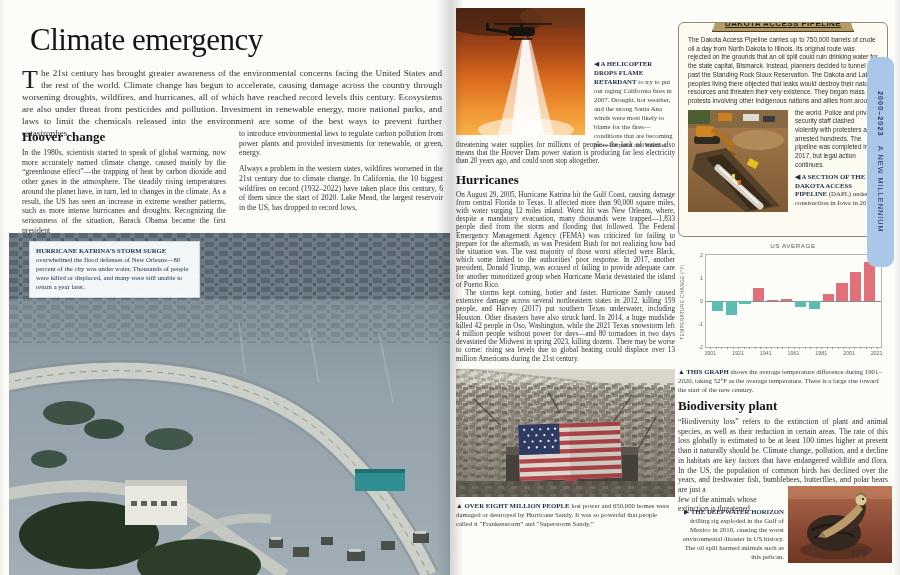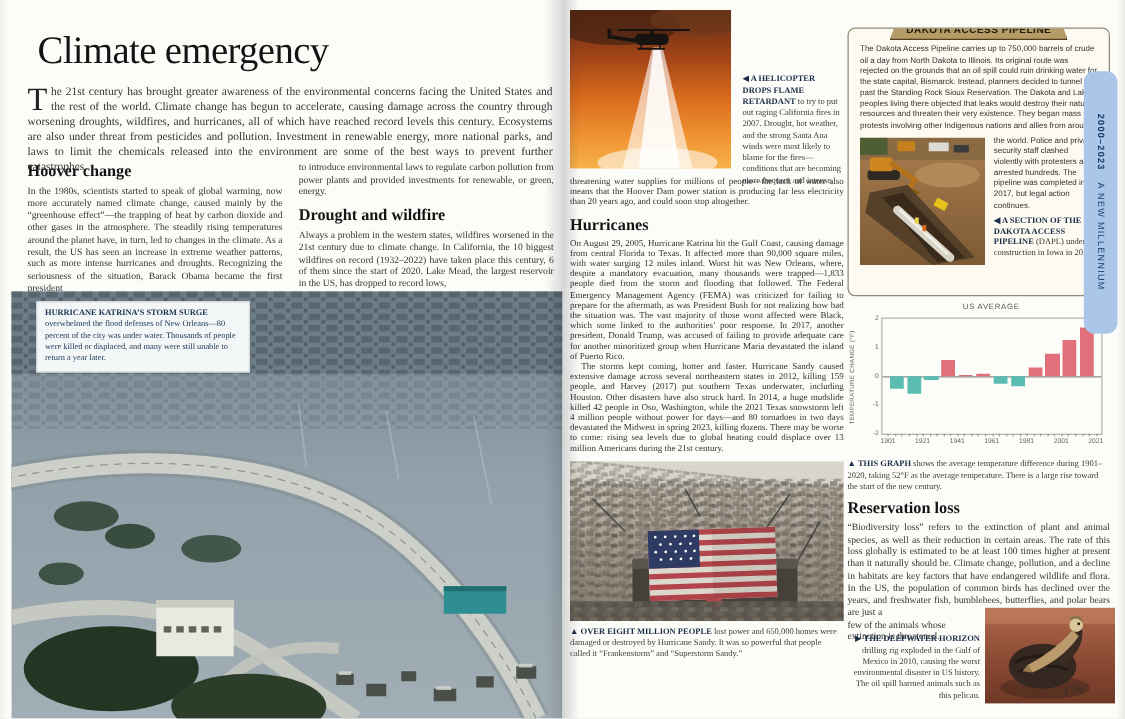--- a/index.html
+++ b/index.html
@@ -21,21 +21,21 @@
   .boxcap .lead{font-weight:bold;}
   
   .photo{position:absolute;overflow:hidden;}
   .photo svg{display:block;width:100%;height:100%;}
   
   .sidebar{position:absolute;left:678px;top:22px;width:210px;height:215px;background:#fdfbf1;
            border:1px solid #8d8a74;border-radius:6px;box-sizing:border-box;padding:13px 9px 6px 9px;overflow:hidden;}
   .sb-badge{position:absolute;left:50%;top:-8px;transform:translateX(-50%);background:#b59b66;
             border:1px solid #51401f;color:#221a08;font-family:"Liberation Sans",sans-serif;
             font-size:8px;font-weight:bold;letter-spacing:.4px;padding:3px 12px;white-space:nowrap;
-            clip-path:polygon(4% 0,96% 0,100% 100%,0 100%);}
+            clip-path:polygon(4% 0,96% 0,100% 100%,0 100%);text-decoration:underline;}
   .sb-body{font-family:"Liberation Sans",sans-serif;font-size:6.4px;line-height:1.36;color:#2e2e2e;}
   .sb-body p{margin:0 0 3px 0;}
   .dapl-photo{float:left;width:100px;height:102px;margin:1px 7px 0 0;}
   .sb-cap{font-family:"Liberation Serif",serif;font-size:6.8px;line-height:1.32;color:#333;margin-top:3px;}
   .sb-cap .lead{font-weight:bold;color:#1c2e48;}
   
   .chart{position:absolute;left:678px;top:242px;width:210px;height:122px;
          font-family:"Liberation Sans",sans-serif;}
   .chart-title{position:absolute;left:26px;right:6px;top:0;text-align:center;font-size:6.2px;
                letter-spacing:.6px;color:#555;}
@@ -75,21 +75,20 @@
     <span class="dropcap">T</span><span>he 21st century has brought greater awareness of the environmental concerns facing the United States and the rest of the world. Climate change has begun to accelerate, causing damage across the country through worsening droughts, wildfires, and hurricanes, all of which have reached record levels this century. Ecosystems are also under threat from pesticides and pollution. Investment in renewable energy, more national parks, and laws to limit the chemicals released into the environment are some of the best ways to prevent further catastrophes.</span>
   </p>
 
   <div class="abs" style="left:22px;top:129px;width:421px;display:flex;gap:13px;">
     <div style="width:204px;">
       <div class="h2">Hoover change</div>
       <p class="body">In the 1980s, scientists started to speak of global warming, now more accurately named climate change, caused mainly by the “greenhouse effect”—the trapping of heat by carbon dioxide and other gases in the atmosphere. The steadily rising temperatures around the planet have, in turn, led to changes in the climate. As a result, the US has seen an increase in extreme weather patterns, such as more intense hurricanes and droughts. Recognizing the seriousness of the situation, Barack Obama became the first president</p>
     </div>
     <div style="width:204px;">
       <p class="body" style="margin-bottom:6px;">to introduce environmental laws to regulate carbon pollution from power plants and provided investments for renewable, or green, energy.</p>
-      <div class="h2">Drought and wildfire</div>
       <p class="body">Always a problem in the western states, wildfires worsened in the 21st century due to climate change. In California, the 10 biggest wildfires on record (1932–2022) have taken place this century, 6 of them since the start of 2020. Lake Mead, the largest reservoir in the US, has dropped to record lows,</p>
     </div>
   </div>
 
   <div class="photo" style="left:9px;top:233px;width:441px;height:342px;">
     <svg viewBox="0 0 441 342" preserveAspectRatio="none">
       <defs>
         <linearGradient id="water" x1="0" y1="0" x2="0" y2="1">
           <stop offset="0" stop-color="#76848e"></stop>
             <stop offset="0.45" stop-color="#93a1ab"></stop>
@@ -362,21 +361,21 @@
         <div class="minor-tick" style="left: 94.3333%;"></div>
         <div class="minor-tick" style="left: 97.5%;"></div>
       </div>
   </div>
 
   <p class="cap abs" style="left:678px;top:368px;width:208px;">
     <span class="lead">▲ THIS GRAPH</span><span> shows the average temperature difference during 1901–2020, taking 52°F as the average temperature. There is a large rise toward the start of the new century.</span>
   </p>
 
   <div class="abs" style="left:678px;top:398px;width:210px;">
-    <div class="h2">Reservation loss</div>
+    <div class="h2">Biodiversity plant</div>
     <p class="body">“Biodiversity loss” refers to the extinction of plant and animal species, as well as their reduction in certain areas. The rate of this loss globally is estimated to be at least 100 times higher at present than it naturally should be. Climate change, pollution, and a decline in habitats are key factors that have endangered wildlife and flora. In the US, the population of common birds has declined over the years, and freshwater fish, bumblebees, butterflies, and polar bears are just a</p>
     <p class="body" style="width:100px;text-align:left;">few of the animals whose extinction is threatened.</p>
   </div>
 
   <p class="cap abs" style="left:674px;top:508px;width:110px;text-align:right;">
     <span class="lead">▶ THE DEEPWATER HORIZON</span><span> drilling rig exploded in the Gulf of Mexico in 2010, causing the worst environmental disaster in US history. The oil spill harmed animals such as this pelican.</span>
   </p>
 
   <div class="photo" style="left:788px;top:486px;width:104px;height:77px;">
     <svg viewBox="0 0 104 77" preserveAspectRatio="none">

